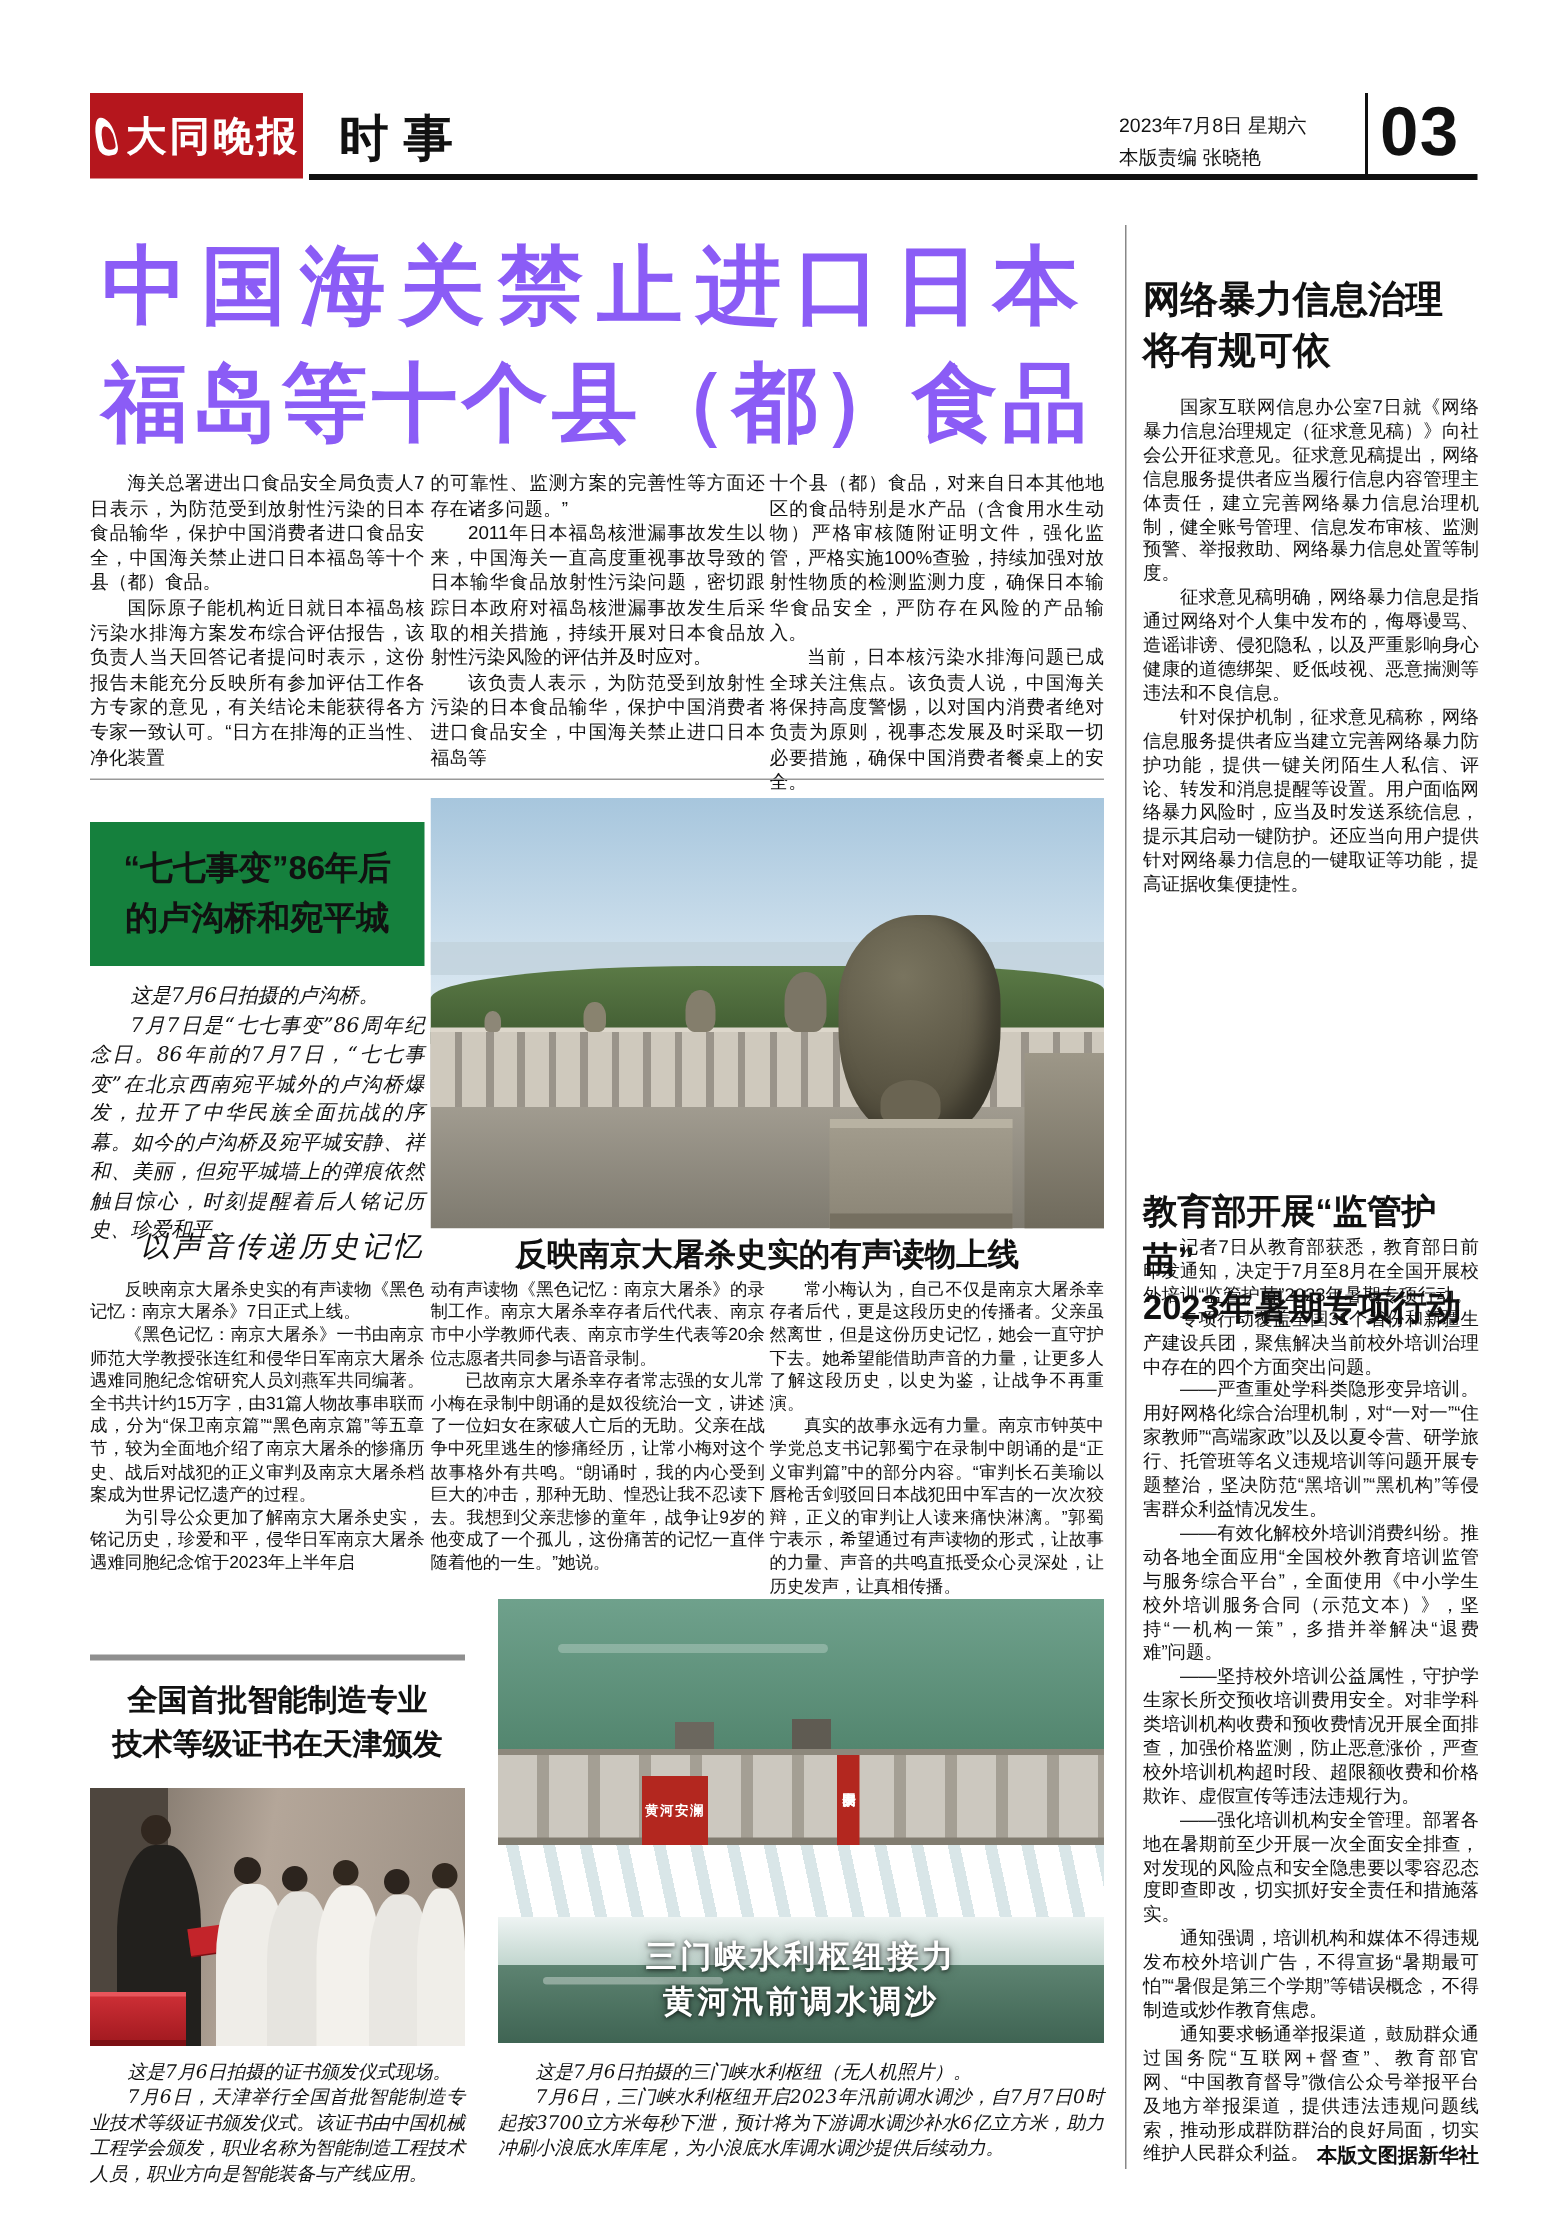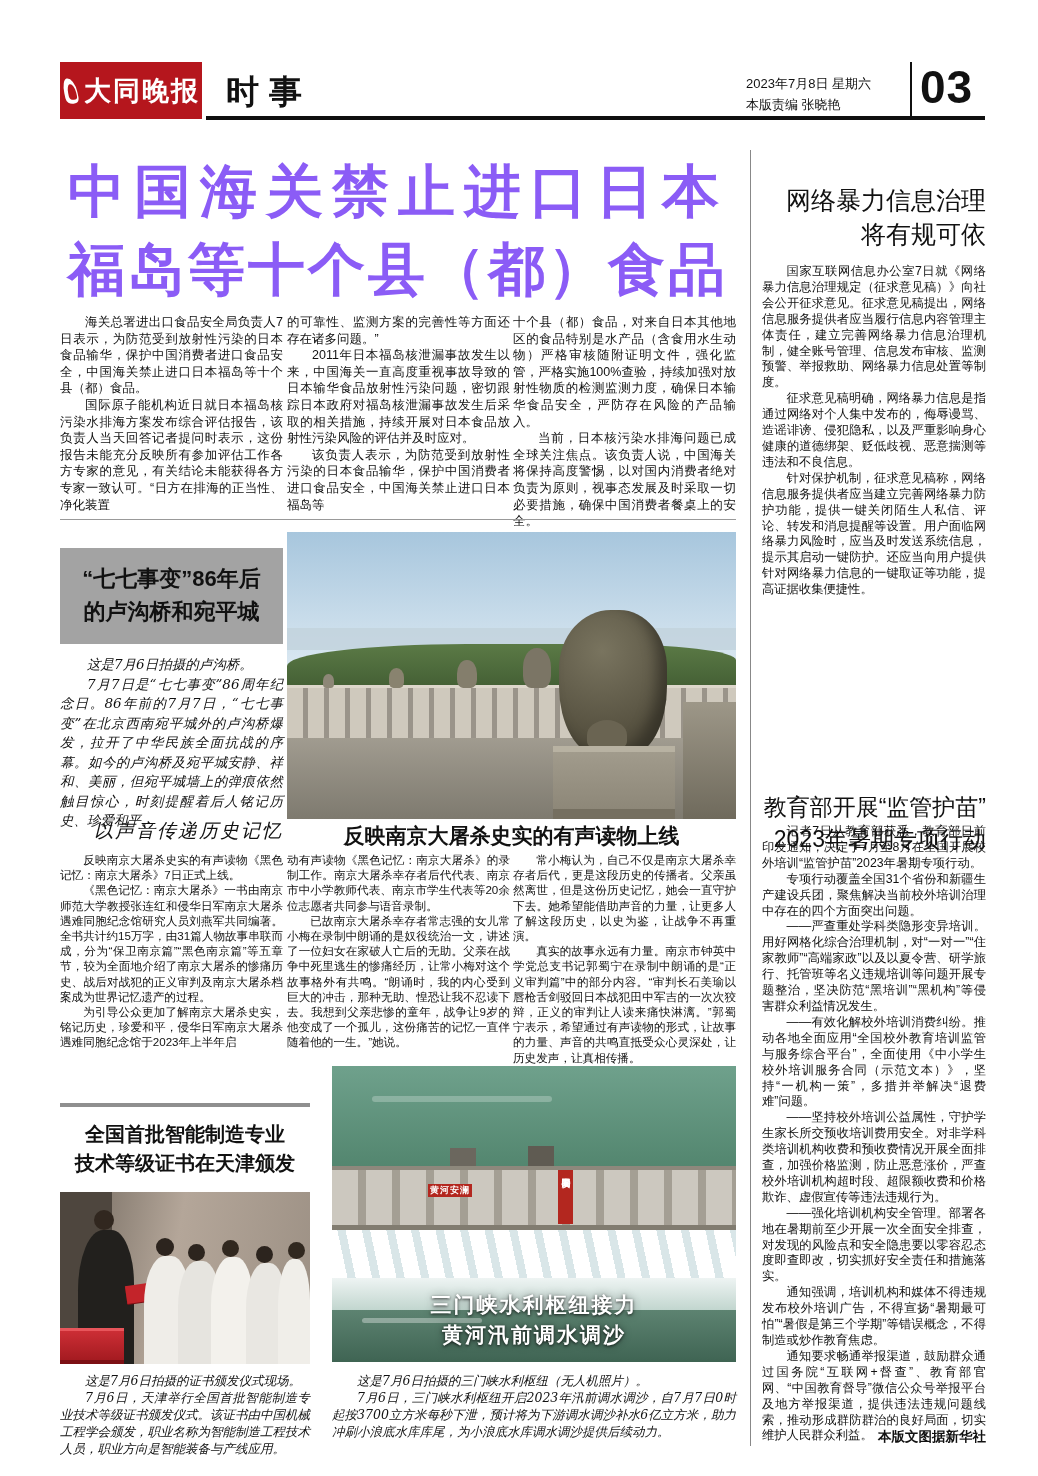--- a/index.html
+++ b/index.html
@@ -20,33 +20,33 @@
   
   p{margin:0;text-indent:2em;text-align:justify;}
   p.noind{text-indent:0;}
   .bodycol{width:223px;font-size:12.5px;line-height:16.6px;}
   .sidecol{width:224px;font-size:12.3px;line-height:15.9px;}
   .kai{font-family:"DejaVu Serif",serif;font-style:italic;}
   .caption{font-size:12.5px;line-height:17px;}
   .headline{font-weight:900;text-align:center;color:#8b5cf6;}
   .headline .l1{font-size:57px;letter-spacing:9px;line-height:78px;}
   .headline .l2{font-size:57px;letter-spacing:3px;line-height:78px;}
-  .boxtitle{background:#a3a3a3;text-align:center;font-weight:900;font-size:22px;line-height:33px;padding-top:14px;}
-  .sidetitle{text-align:right;font-weight:400;}
+  .boxtitle{background:#15803d;text-align:center;font-weight:900;font-size:22px;line-height:33px;padding-top:14px;}
+  .sidetitle{text-align:left;font-weight:700;}
   .midheadline{text-align:center;font-weight:900;font-size:21px;}
   .smalltitle{text-align:center;font-weight:900;font-size:20px;line-height:29px;}
   .kicker{text-align:right;font-size:19px;letter-spacing:2px;}
   .credit{text-align:right;font-size:13.5px;font-weight:bold;}
   
   .photo{overflow:hidden;}
   .overlaytext{position:absolute;left:0;right:0;text-align:center;color:#fff;font-weight:900;
                font-size:21px;line-height:30px;letter-spacing:2px;
                text-shadow:0 1px 3px rgba(0,0,0,.75),0 0 8px rgba(0,0,0,.45);}
   .banner{position:absolute;background:#b3271f;color:#fff;font-size:9px;line-height:11px;
-          font-weight:bold;padding:1px 2px;letter-spacing:1px;}
+          font-weight:bold;padding:18px 2px;letter-spacing:1px;}
   .banner.vert{writing-mode:vertical-rl;letter-spacing:0;}
 </style>
 </head>
 <body>
 
 <div id="page">
 
   <div class="abs masthead" style="left:60px;top:62px;width:142px;height:57px;">
     <span class="flame"></span>
     <span class="name">大同晚报</span>

